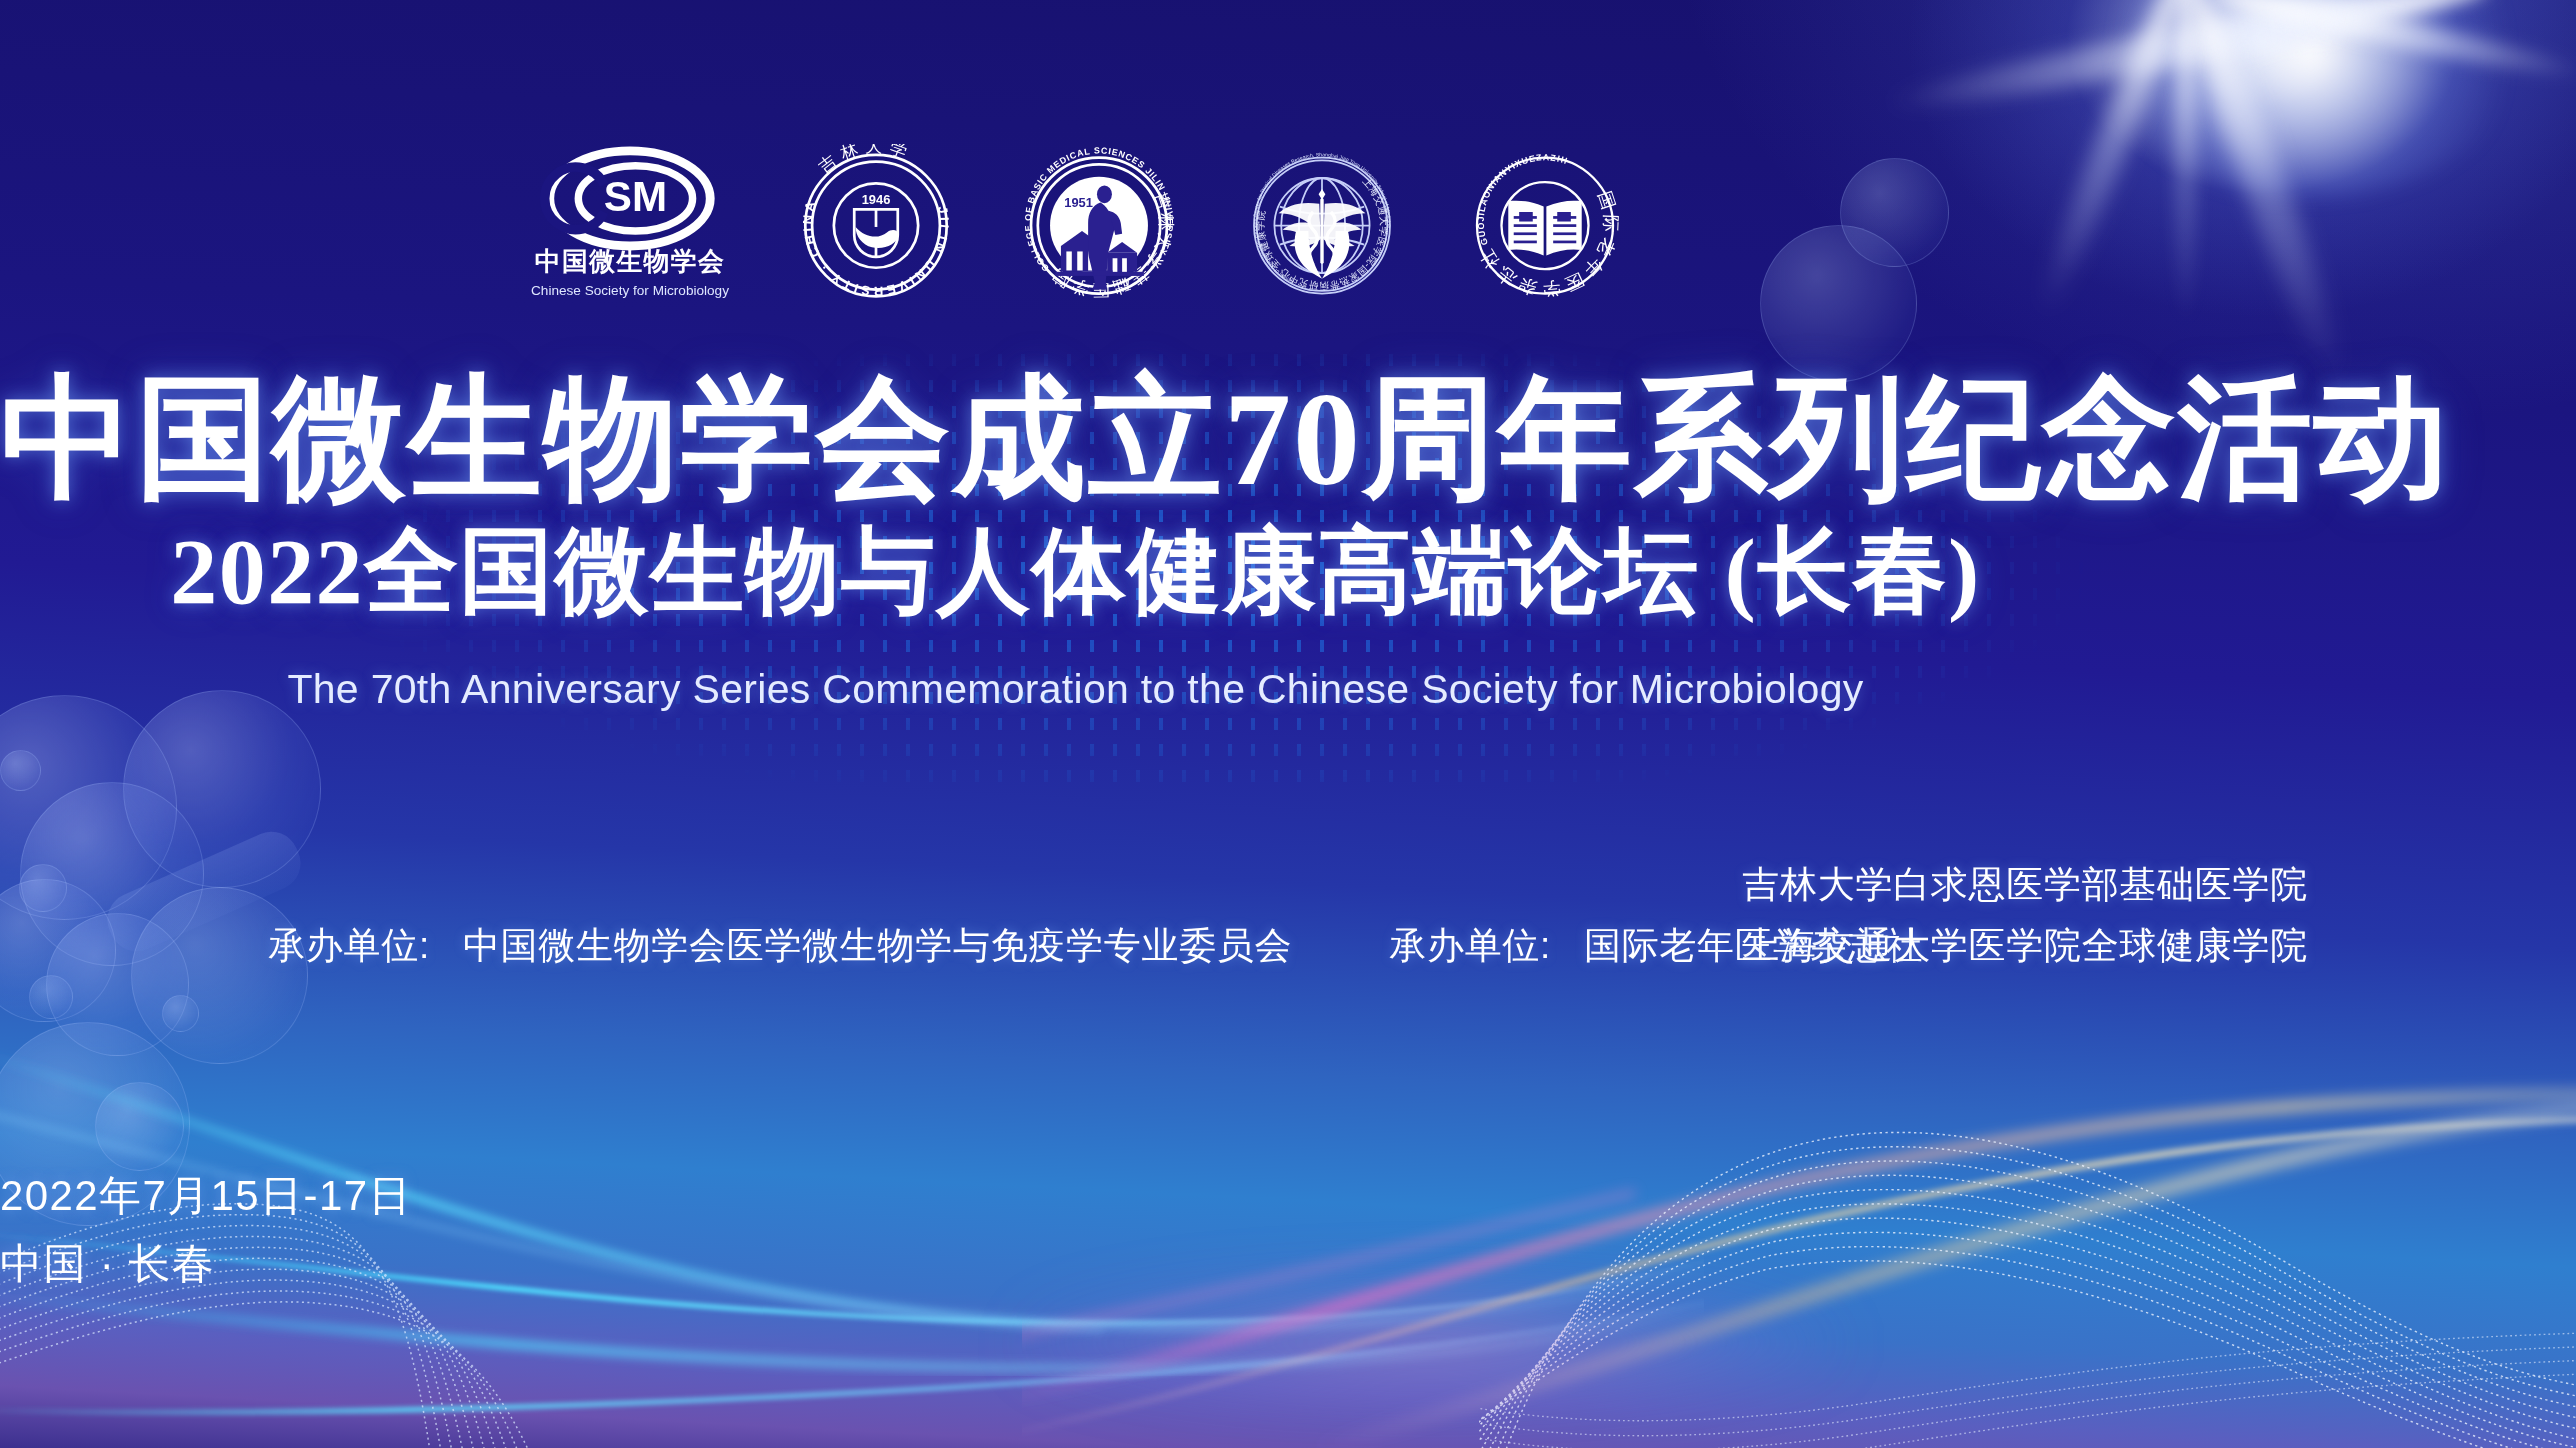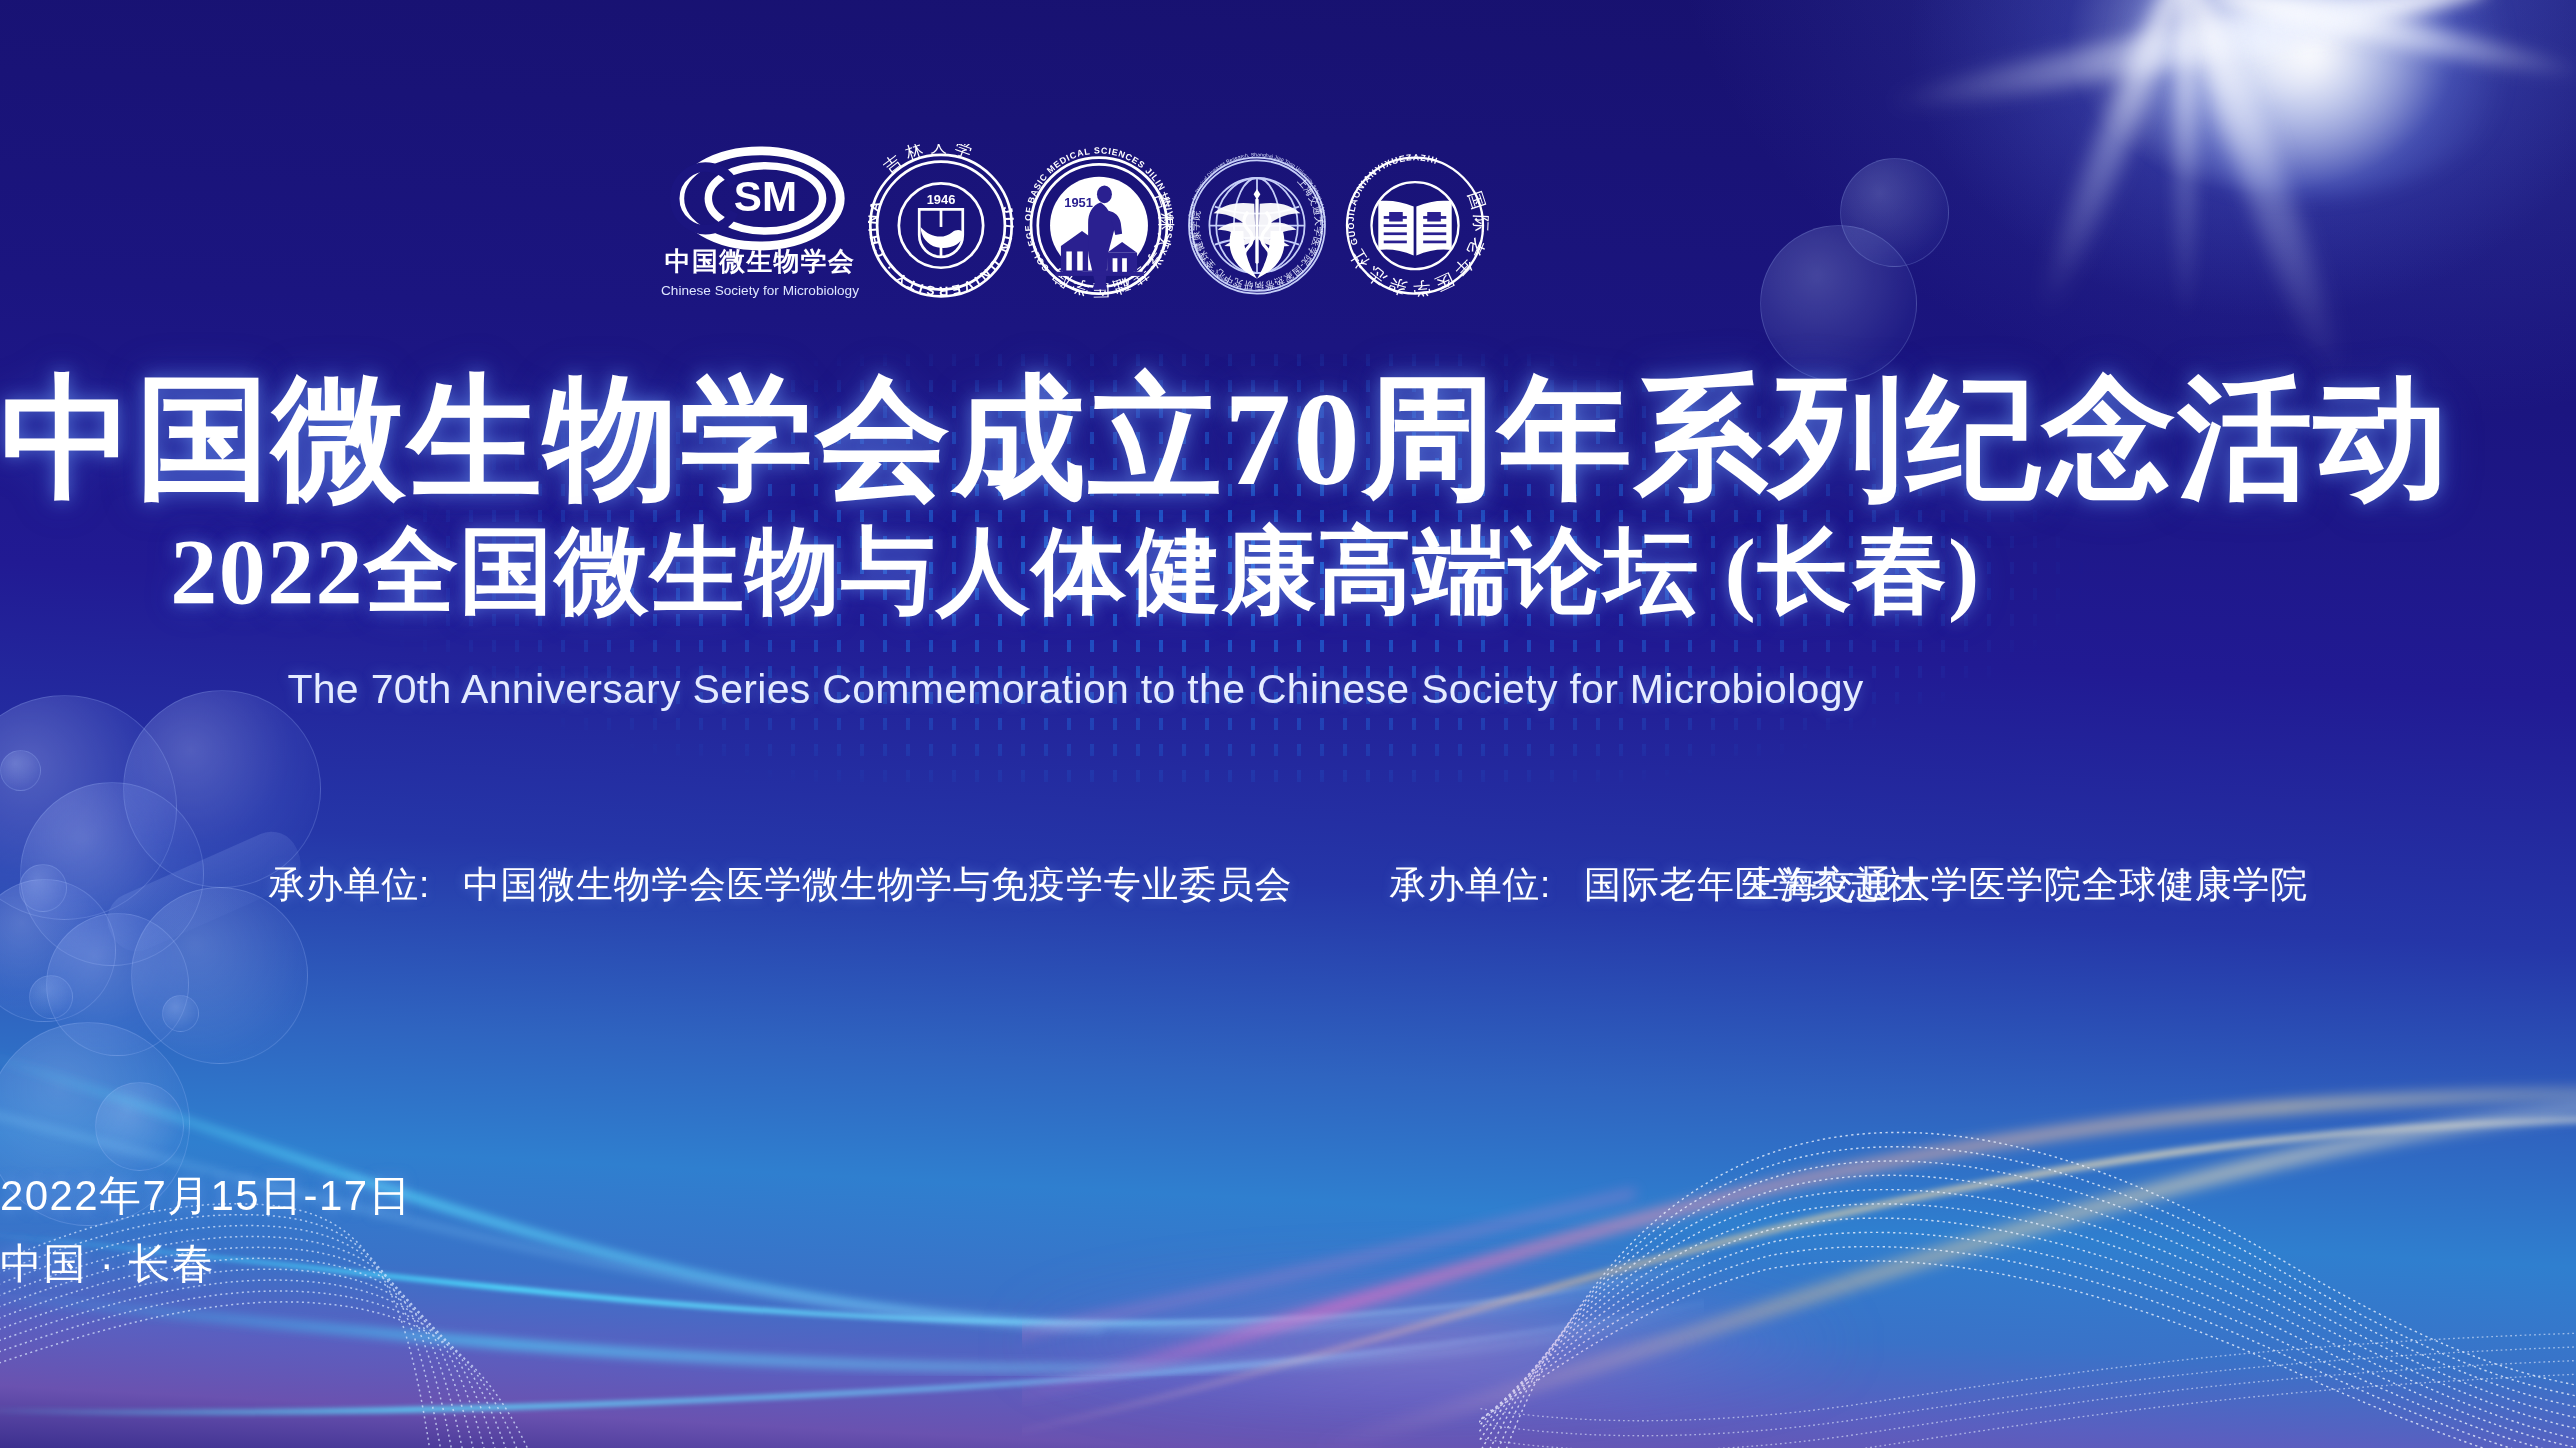--- a/index.html
+++ b/index.html
@@ -40,21 +40,21 @@
     background:radial-gradient(circle at 34% 30%, rgba(190,205,255,0.30), rgba(120,150,240,0.13) 52%, rgba(90,120,230,0.05) 78%, rgba(255,255,255,0) 100%);
     border:0.7px solid rgba(175,200,255,0.20); }
   .bub.s { background:radial-gradient(circle at 36% 32%, rgba(190,210,255,0.26), rgba(110,140,230,0.08) 70%, rgba(255,255,255,0) 100%); }
   .bond { position:absolute; background:linear-gradient(to bottom, rgba(170,195,255,0.16), rgba(120,150,240,0.06)); border-radius:27px; }
 
   
   .streak { position:absolute; border-radius:50%; filter:blur(16.4px); pointer-events:none; }
 
   
   .logos { position:absolute; left:0; top:144px; width:2152px;
-           display:flex; justify-content:center; align-items:flex-start; }
+           display:flex; justify-content:center; align-items:flex-start; gap:65px; }
   .logo { position:relative; }
   .logo svg { display:block; }
 
   .titles { position:absolute; left:0; top:368px; width:2151px; text-align:center; }
   h1.main-title {
     font-family:"Liberation Serif","DejaVu Serif",serif;
     font-size:134px; line-height:1.06; font-weight:700; color:#ffffff;
     letter-spacing:2px; white-space:nowrap;
     text-shadow:0 0 17.7px rgba(120,170,255,0.55), 0 0 41px rgba(70,120,240,0.35);
   }
@@ -399,20 +399,21 @@
     <div class="line orgs-row1">
       <span>承办单位:</span>
       <span>&nbsp;</span>
       <span>中国微生物学会医学微生物学与免疫学专业委员会</span>
       <span class="gap"></span>
       <span>承办单位:</span>
       <span>&nbsp;</span>
       <span>国际老年医学杂志社</span>
     </div>
     <div class="orgs-rest">
+      <div class="line">吉林大学白求恩医学部基础医学院</div>
       <div class="line">上海交通大学医学院全球健康学院</div>
     </div>
   </div>
 
   <div class="datebox">
     <div>2022年7月15日-17日</div>
     <div>中国 · 长春</div>
   </div>
 
 </div>

